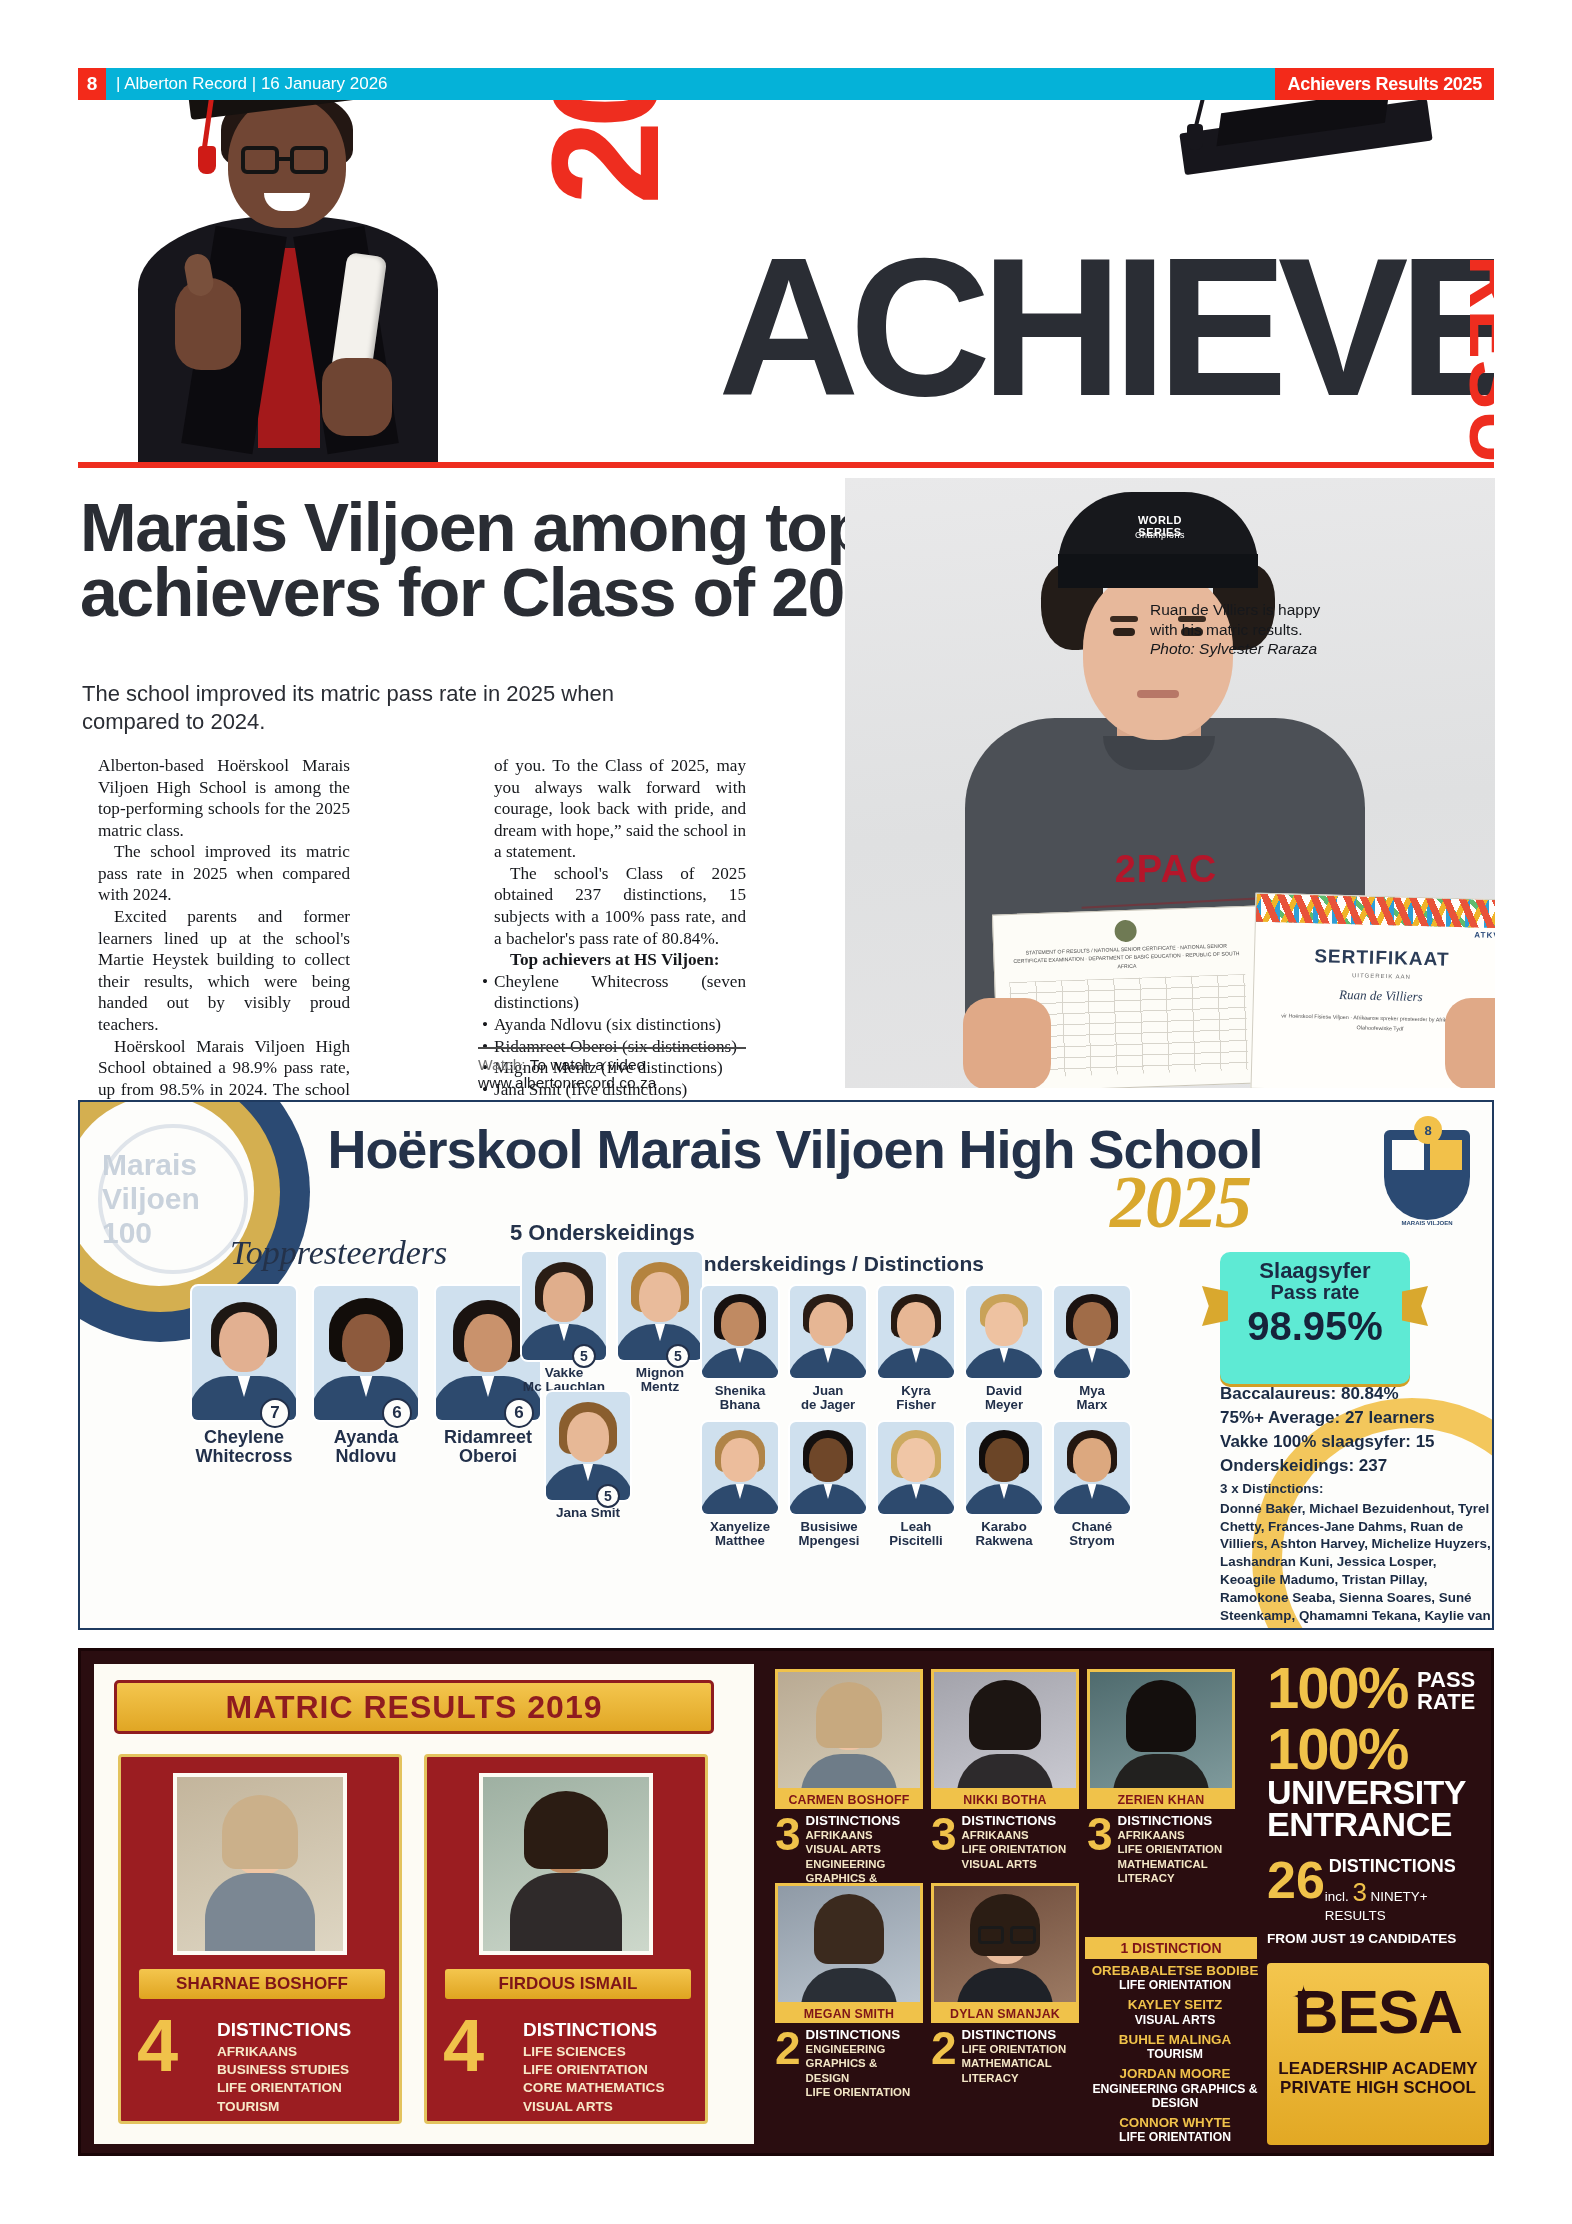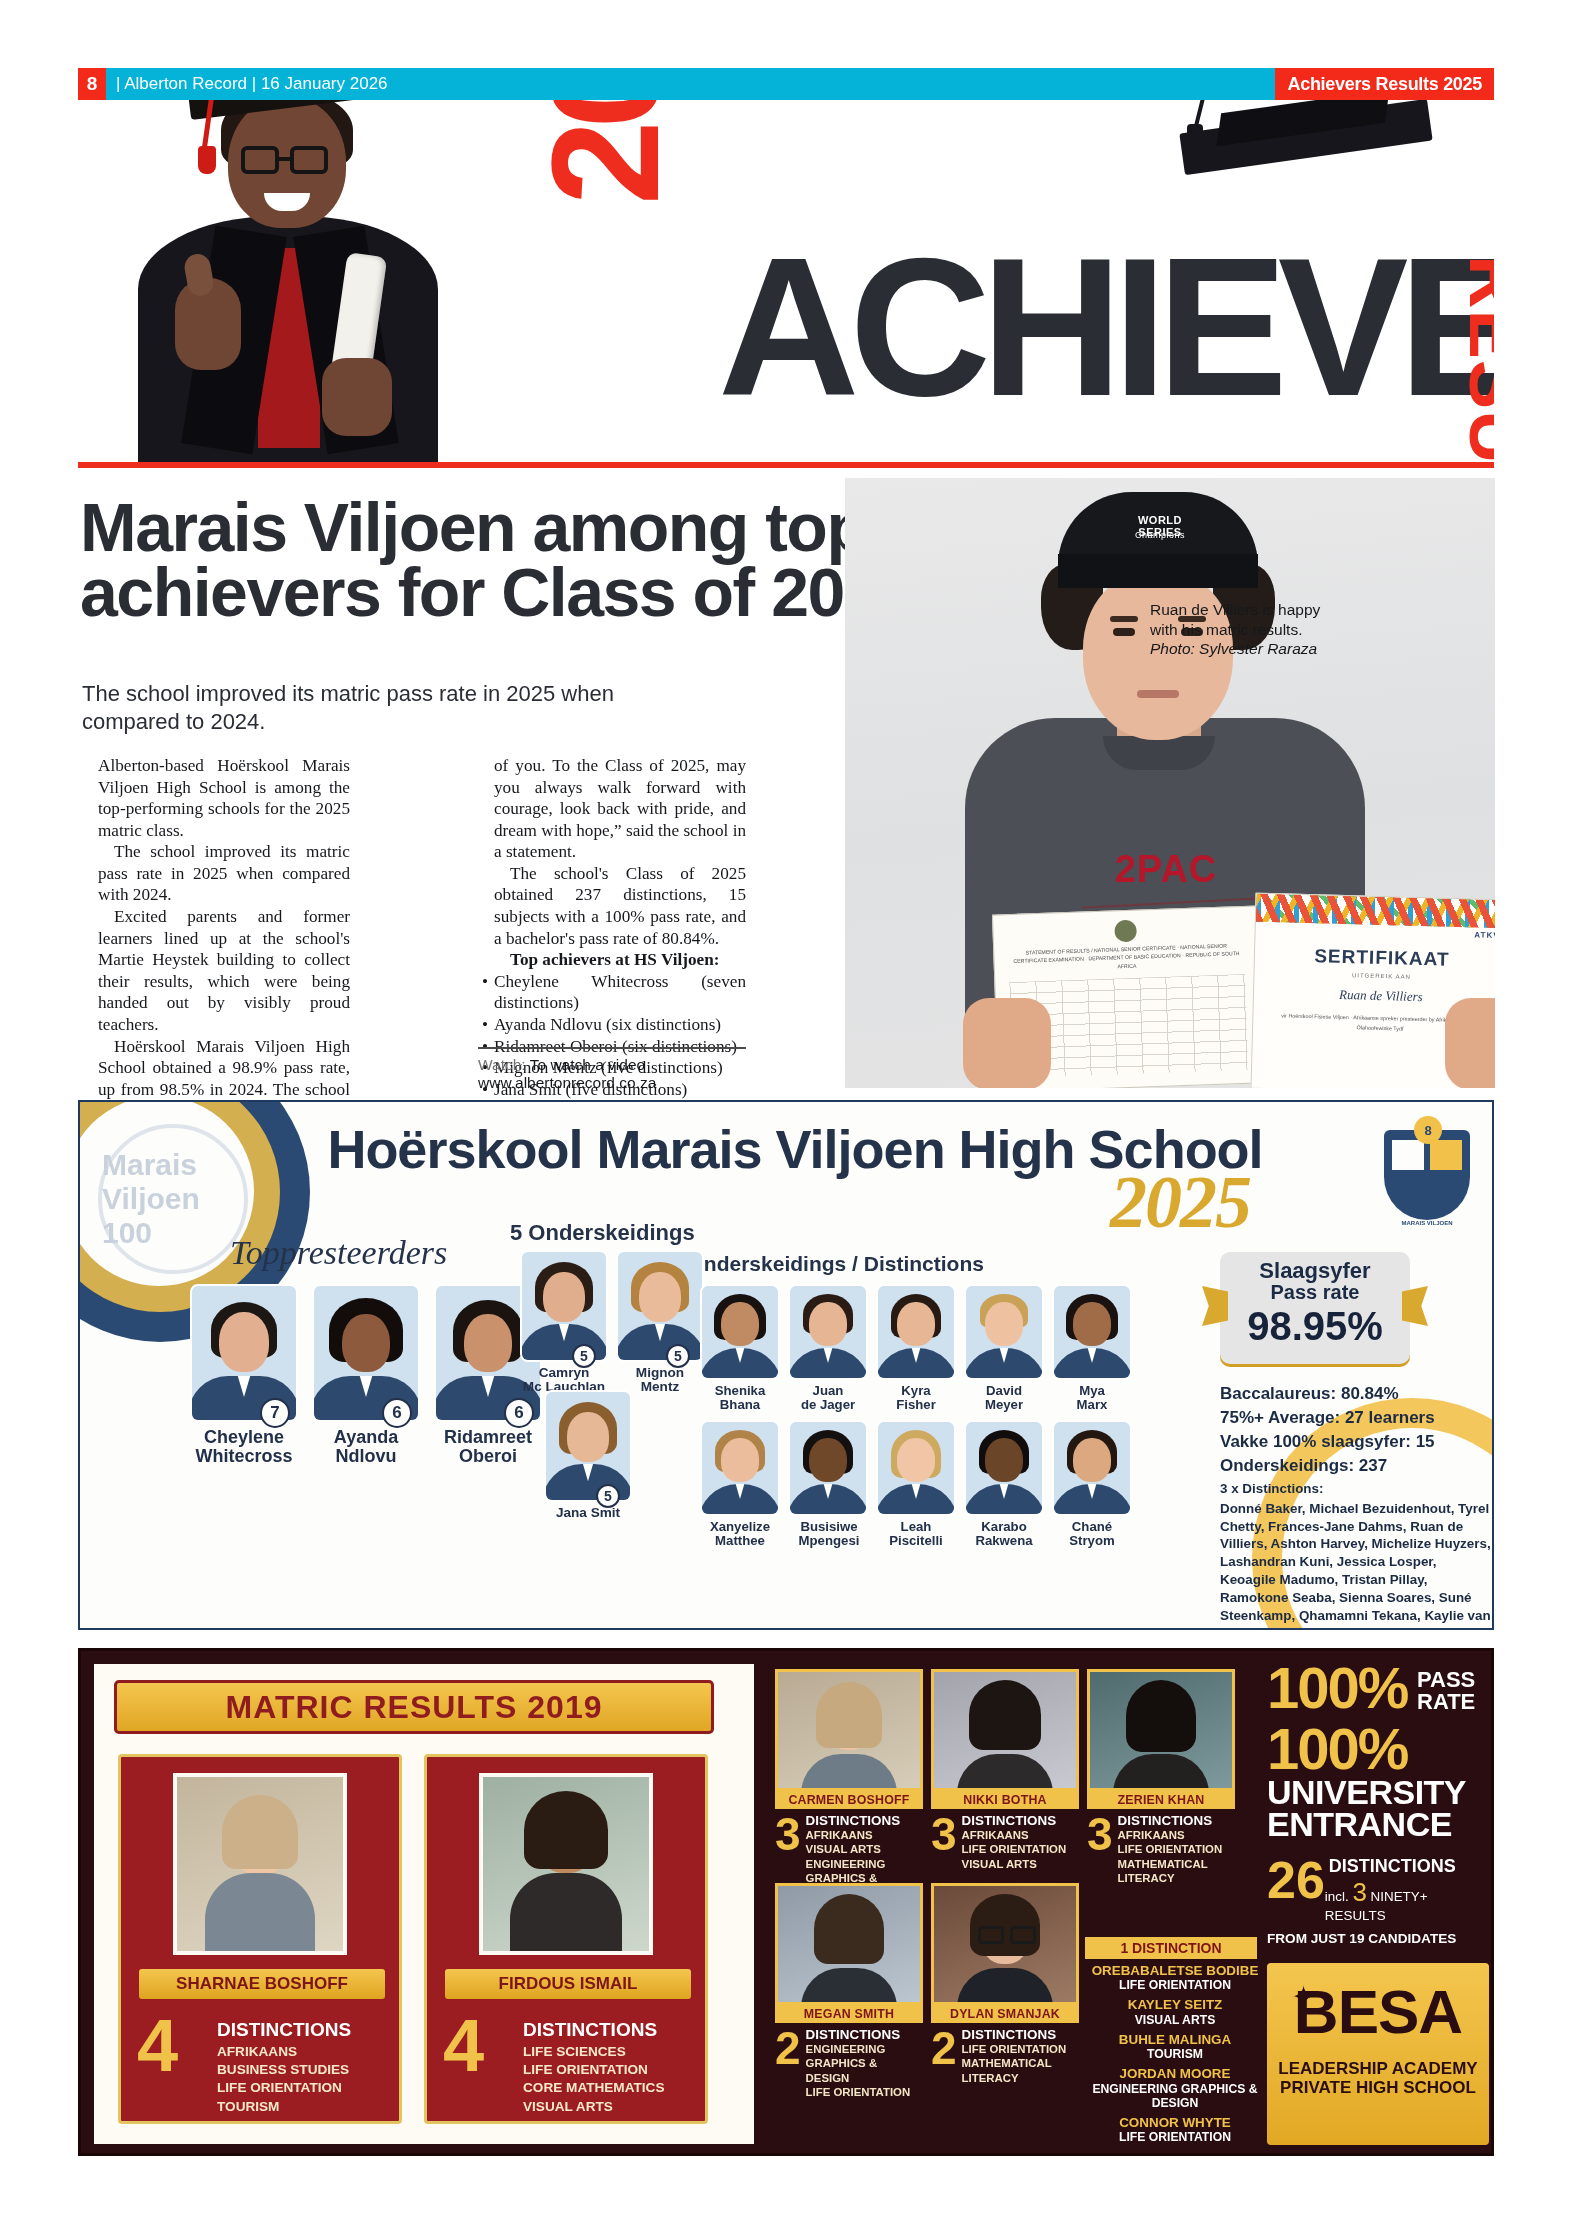--- a/index.html
+++ b/index.html
@@ -233,22 +233,22 @@
   .pst-crest-shield { position:absolute; left:0; top:14px; width:86px; height:90px; background:#2b4a73;
                       border-radius:6px 6px 44px 44px; }
   .pst-crest-q1 { position:absolute; left:8px; top:24px; width:32px; height:30px; background:#fdfdfb; }
   .pst-crest-q2 { position:absolute; left:46px; top:24px; width:32px; height:30px; background:#f2c14a; }
   .pst-crest-star { position:absolute; left:30px; top:0px; width:28px; height:28px; background:#f2c14a;
                     border-radius:50%; color:#2b4a73; font-size:13px; font-weight:bold;
                     display:flex; align-items:center; justify-content:center; }
   .pst-crest-lbl { position:absolute; left:-6px; top:104px; width:98px; text-align:center; font-size:6px;
                    color:#2b4a73; font-weight:bold; }
 
-  .pass-badge { position:absolute; left:1140px; top:150px; width:190px; height:112px;
-                background:#e5e5e5; border-radius:10px; box-shadow:0 3px 0 #d29f26;
+  .pass-badge { position:absolute; left:1140px; top:150px; width:190px; height:132px;
+                background:#5eead4; border-radius:10px; box-shadow:0 3px 0 #d29f26;
                 text-align:center; }
   .pass-badge .pb-l1 { font-size:22px; font-weight:bold; color:#1b2b44; margin-top:7px; line-height:1.05;
                        font-family:"Liberation Sans Narrow","Liberation Sans",sans-serif; }
   .pass-badge .pb-l2 { font-size:20px; font-weight:bold; color:#1b2b44; line-height:1.05;
                        font-family:"Liberation Sans Narrow","Liberation Sans",sans-serif; }
   .pass-badge .pb-pct { font-size:40px; font-weight:bold; color:#16233a; margin-top:1px;
                         font-family:"Liberation Sans Narrow","Liberation Sans",sans-serif; }
   .pb-ribL { position:absolute; left:-18px; top:34px; width:26px; height:40px; background:#d9a82e;
              clip-path:polygon(0 0,100% 14%,100% 86%,0 100%,26% 50%); }
   .pb-ribR { position:absolute; right:-18px; top:34px; width:26px; height:40px; background:#d9a82e;
@@ -552,21 +552,21 @@
     <div class="pc-name" style="left:342px; top:326px; width:132px; font-size:18px; white-space:pre-line;">Ridamreet
 Oberoi</div>
     <div class="dist-bubble" style="left:424px; top:296px; width:30px; height:30px; font-size:17px;">6</div>
 
     <div class="photo-card" style="left:440px; top:148px; width:88px; height:112px;">
       <div class="pc-blazer" style="top:72px;width:92px;height:48px;"></div>
       <div class="pc-shirt" style="top:72px;width:42px;height:28px;"></div>
       <div class="pc-hair" style="top:10px;width:58px;height:50px;background:#2a1d15;"></div>
       <div class="pc-face" style="top:20px;width:42px;height:50px;background:#e0ae8c;"></div>
     </div>
-    <div class="pc-name" style="left:420px; top:264px; width:128px; font-size:13.6px; white-space:pre-line;">Camryn
+    <div class="pc-name" style="left:420px; top:264px; width:128px; font-size:13.6px; white-space:pre-line;">Vakke
 Mc Lauchlan</div>
     <div class="dist-bubble" style="left:492px; top:242px; width:24px; height:24px; font-size:14px;">5</div>
 
     <div class="photo-card" style="left:536px; top:148px; width:88px; height:112px;">
       <div class="pc-blazer" style="top:72px;width:92px;height:48px;"></div>
       <div class="pc-shirt" style="top:72px;width:42px;height:28px;"></div>
       <div class="pc-hair" style="top:10px;width:58px;height:50px;background:#b4833f;"></div>
       <div class="pc-face" style="top:20px;width:42px;height:50px;background:#e9bb9b;"></div>
     </div>
     <div class="pc-name" style="left:520px; top:264px; width:120px; font-size:13.6px; white-space:pre-line;">Mignon

